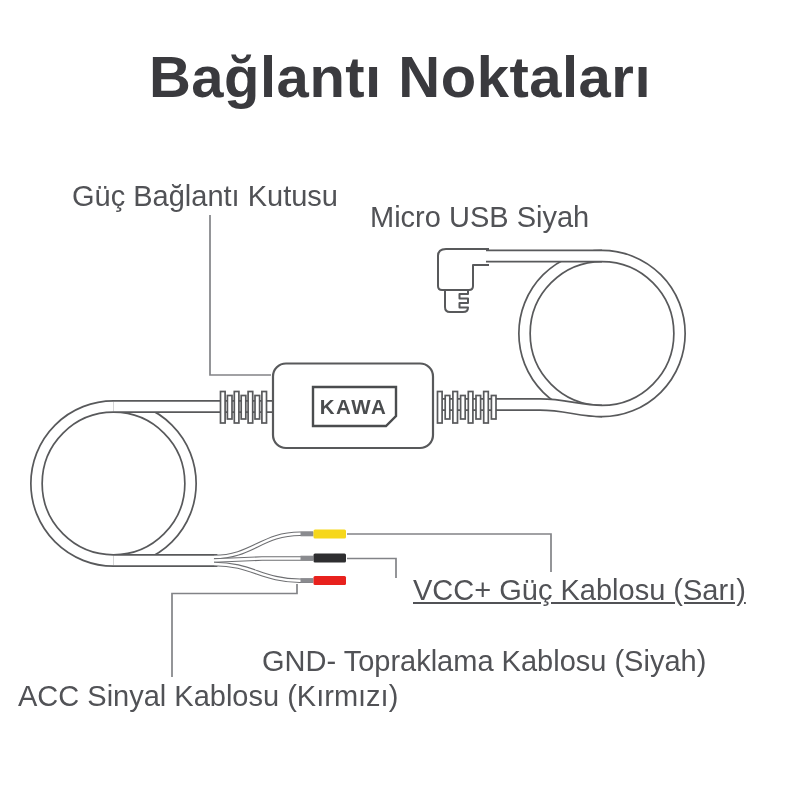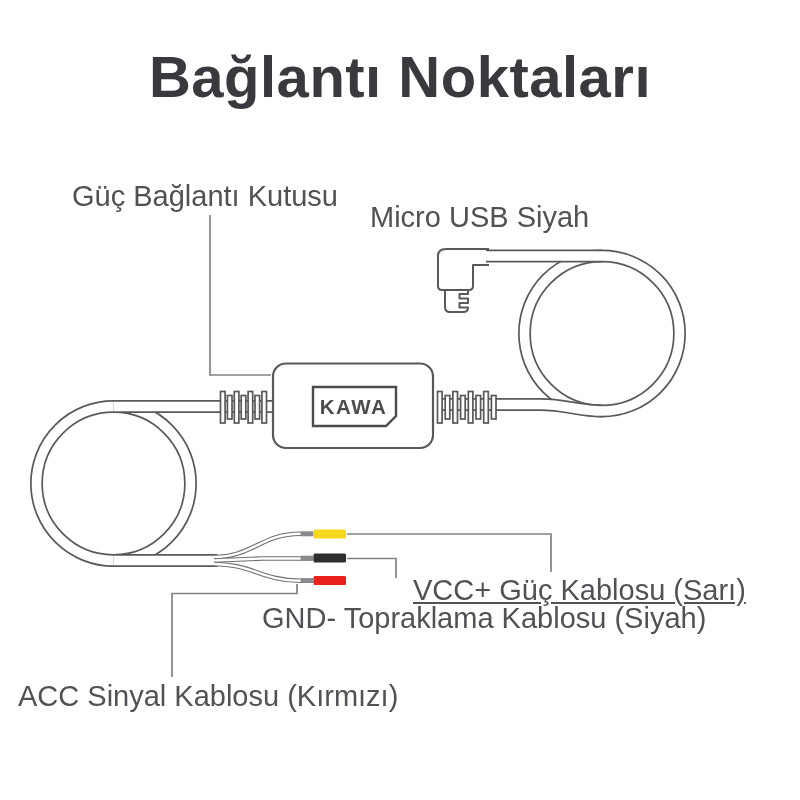--- a/index.html
+++ b/index.html
@@ -10,21 +10,21 @@
   .title{
     position:absolute;left:0;top:48px;width:800px;text-align:center;
     font-size:58px;font-weight:700;color:#3A3A3E;letter-spacing:0.5px;line-height:1;
   }
   .lbl{
     position:absolute;font-size:29px;color:#515256;line-height:1;white-space:nowrap;
   }
   #lbl-power{left:72px;top:182px;}
   #lbl-usb{left:370px;top:203px;}
   #lbl-vcc{left:413px;top:576px;text-decoration:underline;}
-  #lbl-gnd{left:262px;top:604px;}
+  #lbl-gnd{left:262px;top:647px;}
   #lbl-acc{left:18px;top:682px;}
   svg#diagram{position:absolute;left:0;top:0;}
   .kawa-text{
     font-family:"Liberation Sans", sans-serif;font-weight:700;font-size:20.5px;
     letter-spacing:1.5px;fill:#4A4C4E;
   }
 </style>
 </head>
 <body>
 

